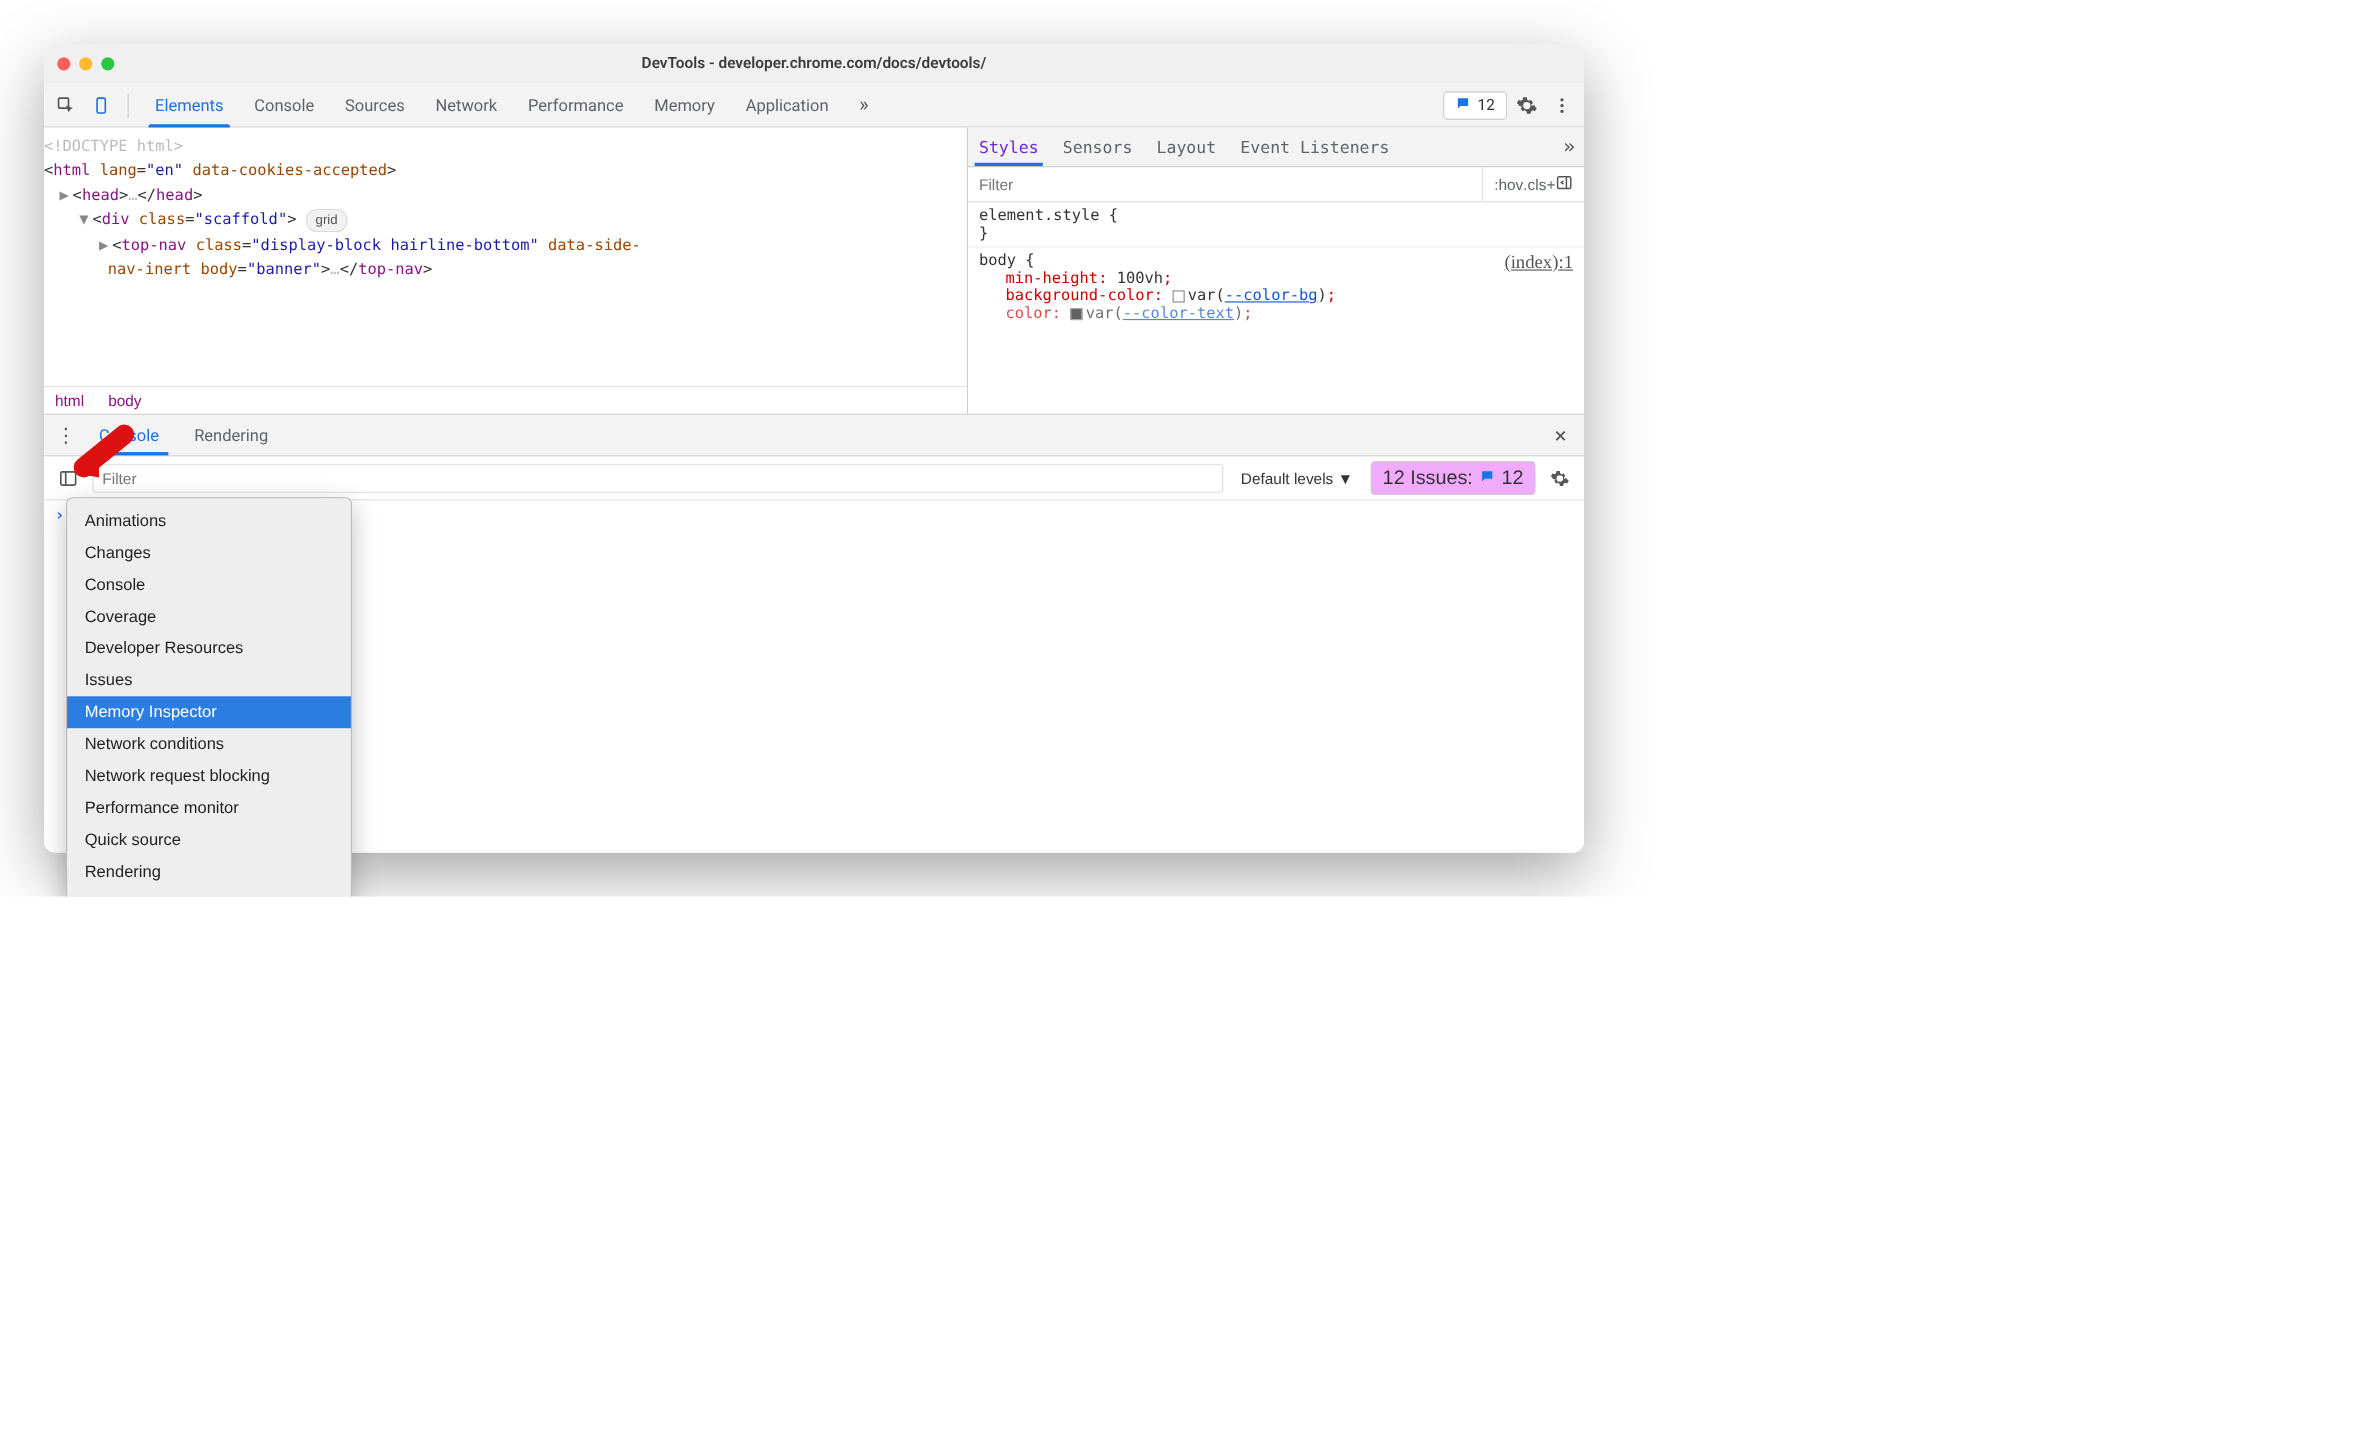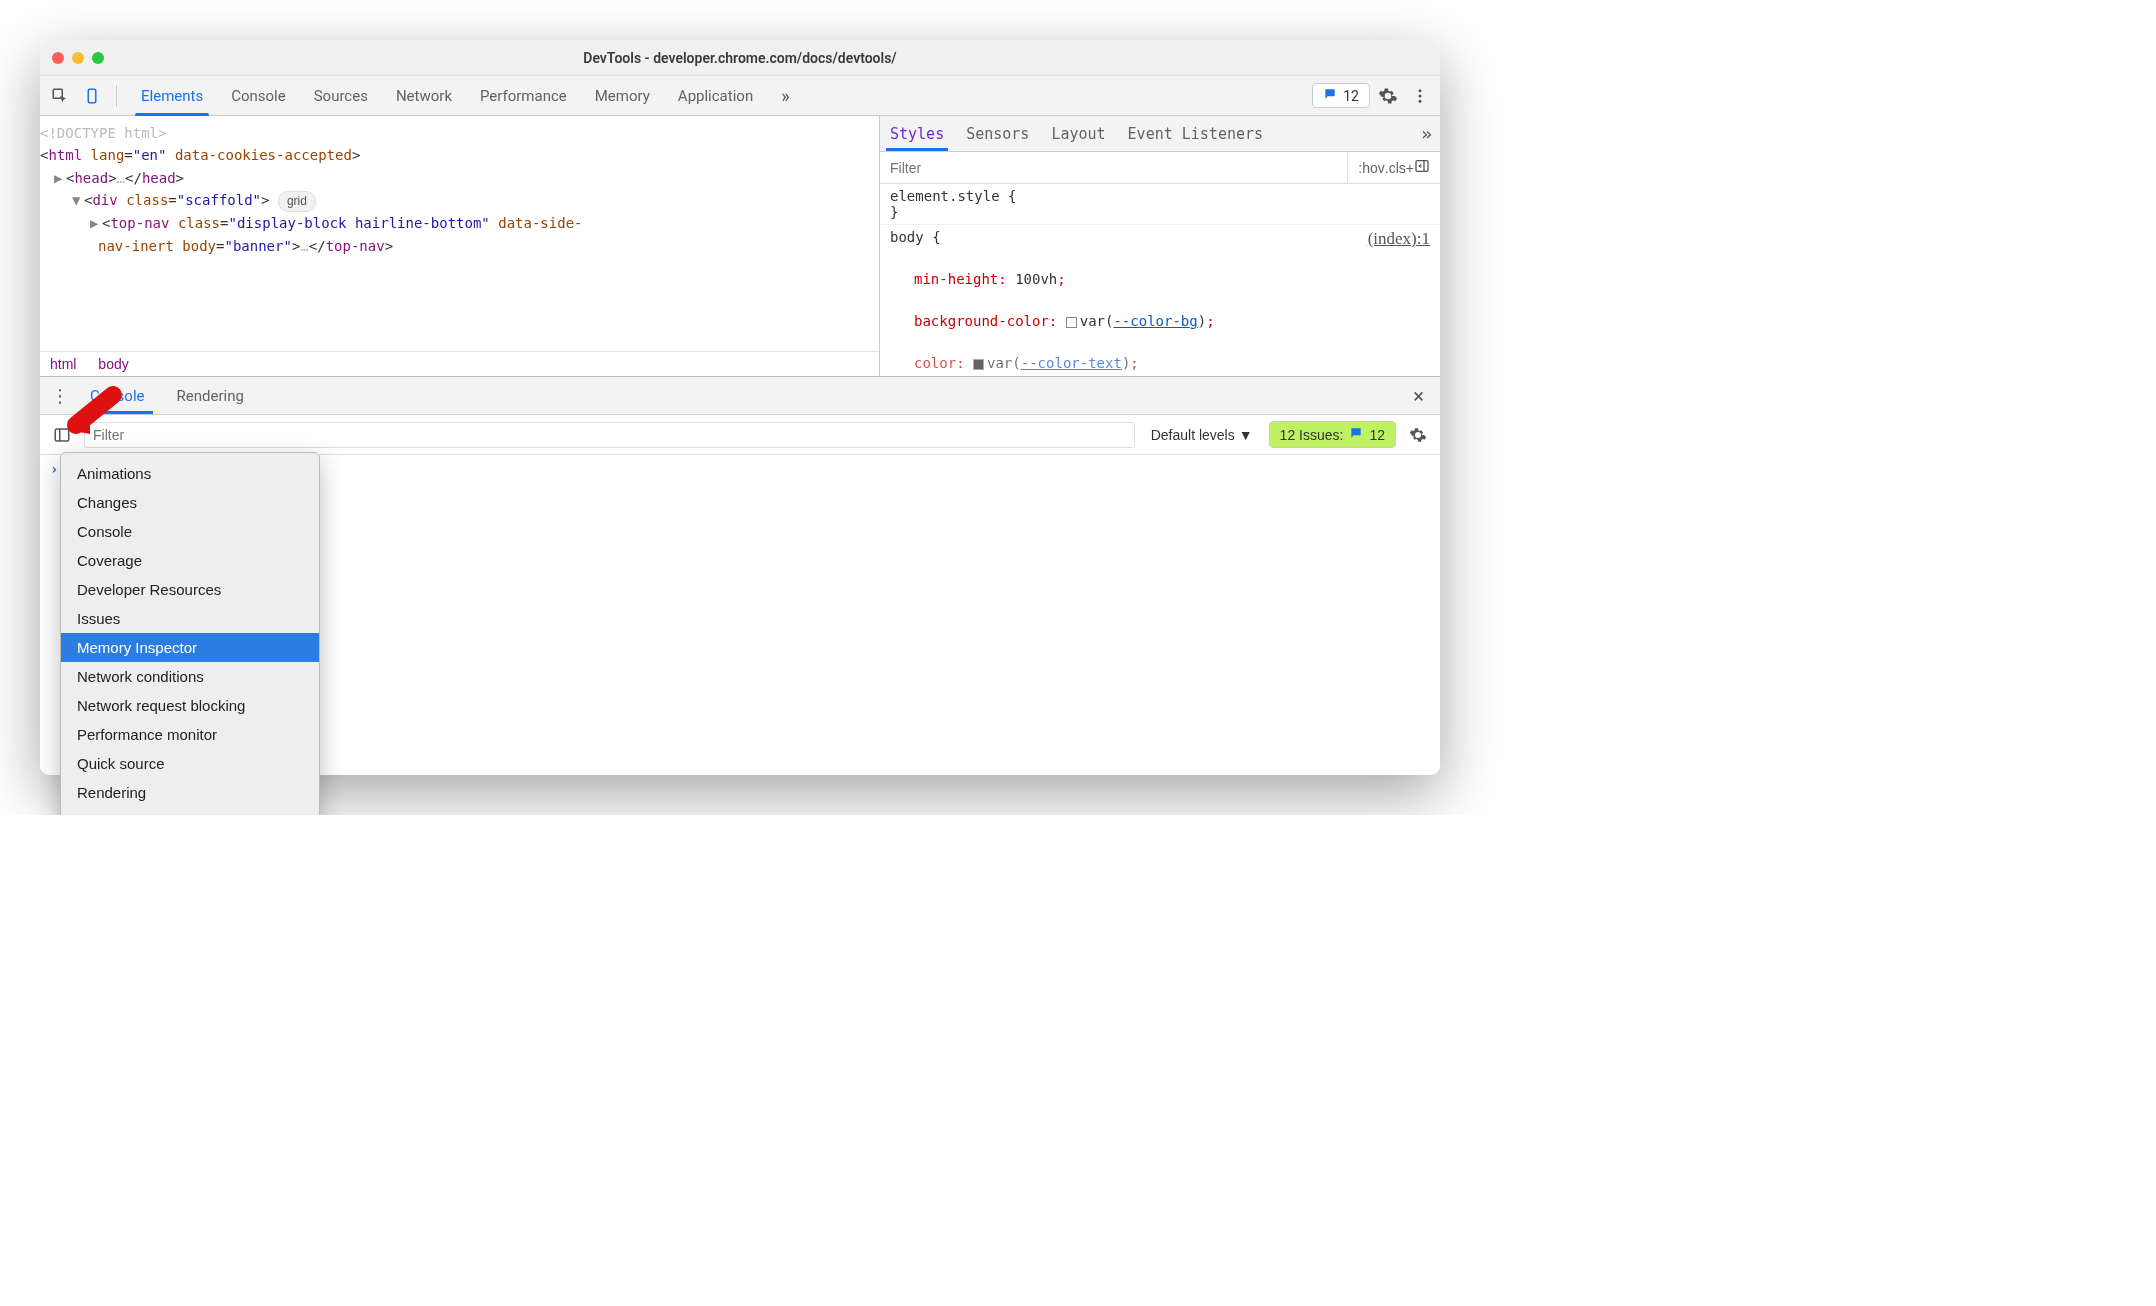--- a/index.html
+++ b/index.html
@@ -111,21 +111,21 @@
     font-family: -apple-system, sans-serif; color: #333; background: #fff;
   }
   .styles-filter-row .controls {
     display: flex; align-items: center; gap: 0; padding: 0 10px;
     border-left: 1px solid #ddd; height: 100%; font-family: -apple-system, sans-serif;
     color: #5f6368; font-size: 14px;
   }
   .styles-rules { padding: 4px 10px; font-family: Menlo, monospace; font-size: 14px; overflow: hidden; }
   .rule-sel { color: #333; }
   .rule-link { float: right; text-decoration: underline; color: #545454; font-family: Liberation Serif, serif; font-size: 17px; }
-  .prop { color: #c80000; padding-left: 24px; margin-top: 26px;}
+  .prop { color: #c80000; padding-left: 24px;}
   .propv { color: #333; }
   .cssvar { color: #1155cc; text-decoration: underline; }
   .swatch { display:inline-block; width:11px; height:11px; border:1px solid #888; vertical-align:middle; margin-right:3px; }
   .rule-sep { border-top: 1px solid #eee; margin: 4px -10px; }
 
   
   .drawer {
     border-top: 1px solid #bbb; background: #f3f3f3; position: relative;
     border-radius: 0 0 10px 10px;
   }
@@ -146,21 +146,21 @@
   .drawer-toolbar input.filter {
     flex:1; border:1px solid #ddd; border-radius:3px; padding:4px 8px; font-size:14px;
     background: #fff; color: #333; min-width: 100px;
   }
   .level-select {
     display:flex; align-items:center; gap:4px; padding:4px 8px;
     font-size:14px; color:#333; cursor:pointer;
   }
   .issues-chip {
     display:flex; align-items:center; gap:6px; padding:4px 10px;
-    border:1px solid #ccc; border-radius:4px; background:#bef264; font-size:14px; cursor:pointer;text-align:right;
+    border:1px solid #ccc; border-radius:4px; background:#f0abfc; font-size:18px; cursor:pointer;text-align:right;
   }
   .drawer-body { background:#fff; height:320px; border-radius: 0 0 10px 10px; padding: 6px 10px; }
   .prompt-caret { color:#1a73e8; font-weight:bold; font-family: Menlo, monospace; }
 
   
   .dropdown {
     position:absolute; top:412px; left:20px; width:260px;
     background:#eeeeee; border:1px solid #bbb; border-radius:6px;
     box-shadow: 0 8px 24px rgba(0,0,0,0.25);
     padding: 6px 0; z-index: 20;

